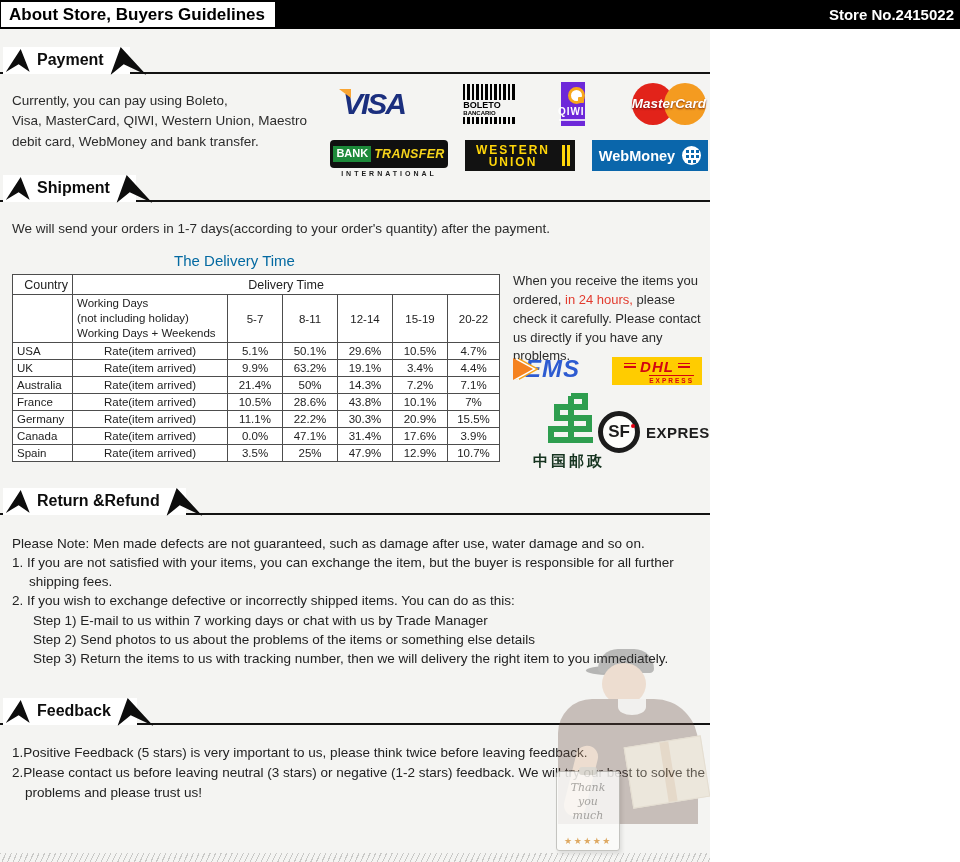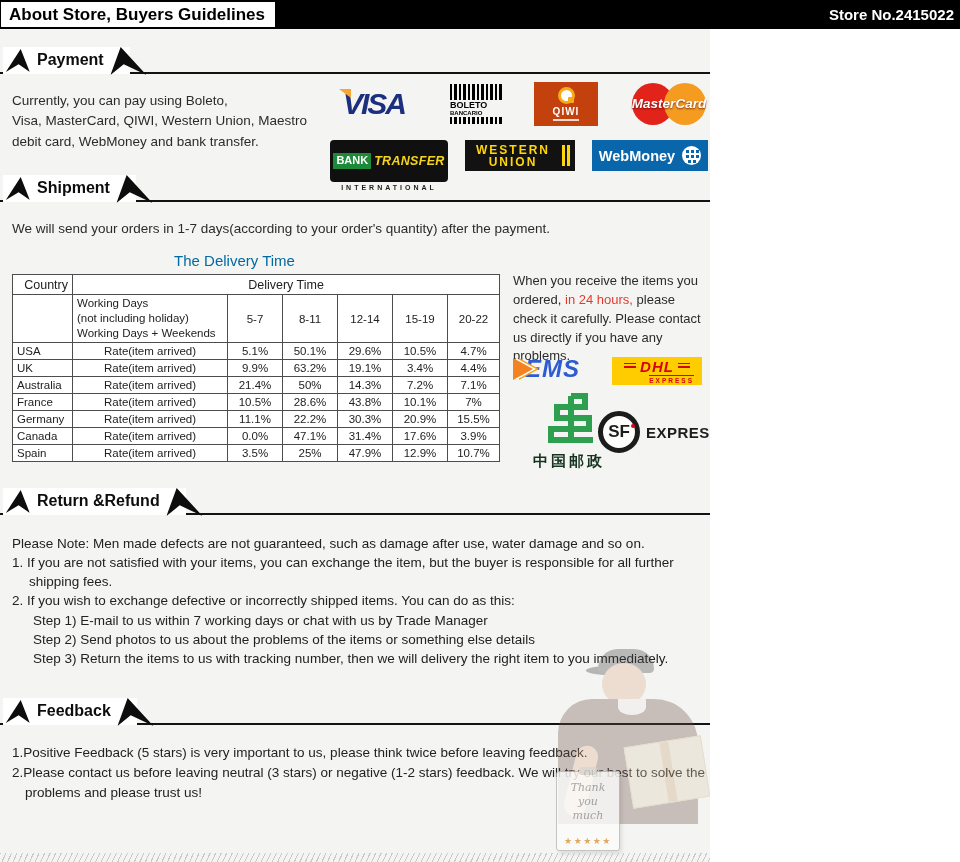--- a/index.html
+++ b/index.html
@@ -36,35 +36,35 @@
   .visa { position:relative; width:88px; height:40px; display:flex; align-items:center; justify-content:center; }
   .visa-txt { font-size:30px; font-weight:900; font-style:italic; letter-spacing:-2px; color:#1b2f7e; }
   .visa-notch { position:absolute; left:9px; top:5px; width:0; height:0; border-left:12px solid transparent; border-top:9px solid #f9a533; }
 
   .boleto { width:52px; height:46px; display:flex; flex-direction:column; align-items:stretch; justify-content:center; }
   .bars { height:16px; background:repeating-linear-gradient(90deg,#000 0 2px,transparent 2px 4px,#000 4px 7px,transparent 7px 9px); }
   .bars.small { height:7px; margin-top:1px; }
   .boleto-t1 { font-size:9px; font-weight:800; color:#000; line-height:1; margin-top:1px; }
   .boleto-t2 { font-size:6px; font-weight:700; color:#000; line-height:1; }
 
-  .qiwi { width:64px; height:44px; background:#c2410c; display:flex; flex-direction:column; align-items:center; justify-content:center; }
+  .qiwi { width:24px; height:44px; background:#6d28d9; display:flex; flex-direction:column; align-items:flex-end; justify-content:center; }
   .qiwi-ring { width:17px; height:17px; border:3px solid #f7a81b; border-radius:50%; position:relative; background:#fff; }
   .qiwi-ring::after { content:""; position:absolute; right:-2px; bottom:-2px; width:6px; height:6px; background:#f7a81b; border-radius:1px; }
   .qiwi-txt { color:#fff; font-weight:800; font-size:10px; letter-spacing:1px; margin-top:3px; line-height:1; }
   .qiwi-sub { width:26px; height:2px; background:rgba(255,255,255,.8); margin-top:2px; }
 
   .mc { position:relative; width:78px; height:46px; }
   .mc-c { position:absolute; top:2px; width:42px; height:42px; border-radius:50%; }
   .mc-red { left:2px; background:#e2231a; }
   .mc-org { right:2px; background:#f49b20; }
   .mc-mid { left:50%; top:2px; transform:translateX(-50%); width:20px; height:42px; background:#ee7623; border-radius:40%; }
   .mc-txt { position:absolute; left:0; right:0; top:15px; text-align:center; color:#fff; font-weight:700; font-style:italic; font-size:13.5px; text-shadow:0 1px 2px rgba(80,0,0,.75); }
 
   .bt-wrap { width:118px; }
-  .bt-box { height:42px; background:#101010; border-radius:4px; display:flex; align-items:center; justify-content:center; gap:3px; padding:12px 4px; }
+  .bt-box { height:28px; background:#101010; border-radius:4px; display:flex; align-items:center; justify-content:center; gap:3px; padding:12px 4px; }
   .bt-bank { background:#1d8a3a; color:#fff; font-weight:800; font-size:11px; padding:1px 3px; line-height:1.2; }
   .bt-transfer { color:#f6d41c; font-weight:900; font-style:italic; font-size:12.5px; letter-spacing:.3px; }
   .bt-intl { text-align:center; font-size:7px; letter-spacing:3px; color:#1c1c1c; font-weight:700; margin-top:2px; }
 
   .wu { position:relative; width:110px; height:31px; background:#121212; display:flex; flex-direction:column; align-items:center; justify-content:center; line-height:1; padding-right:14px; }
   .wu-t { color:#ffd60a; font-weight:900; font-size:12px; letter-spacing:2px; }
   .wu-bars { position:absolute; right:5px; top:5px; bottom:5px; width:8px;
              background:linear-gradient(90deg,#ffd60a 0 3px,#121212 3px 5px,#ffd60a 5px 8px); }
 
   .wm { width:116px; height:31px; background:#0a66ab; display:flex; align-items:center; justify-content:center; gap:7px; }

